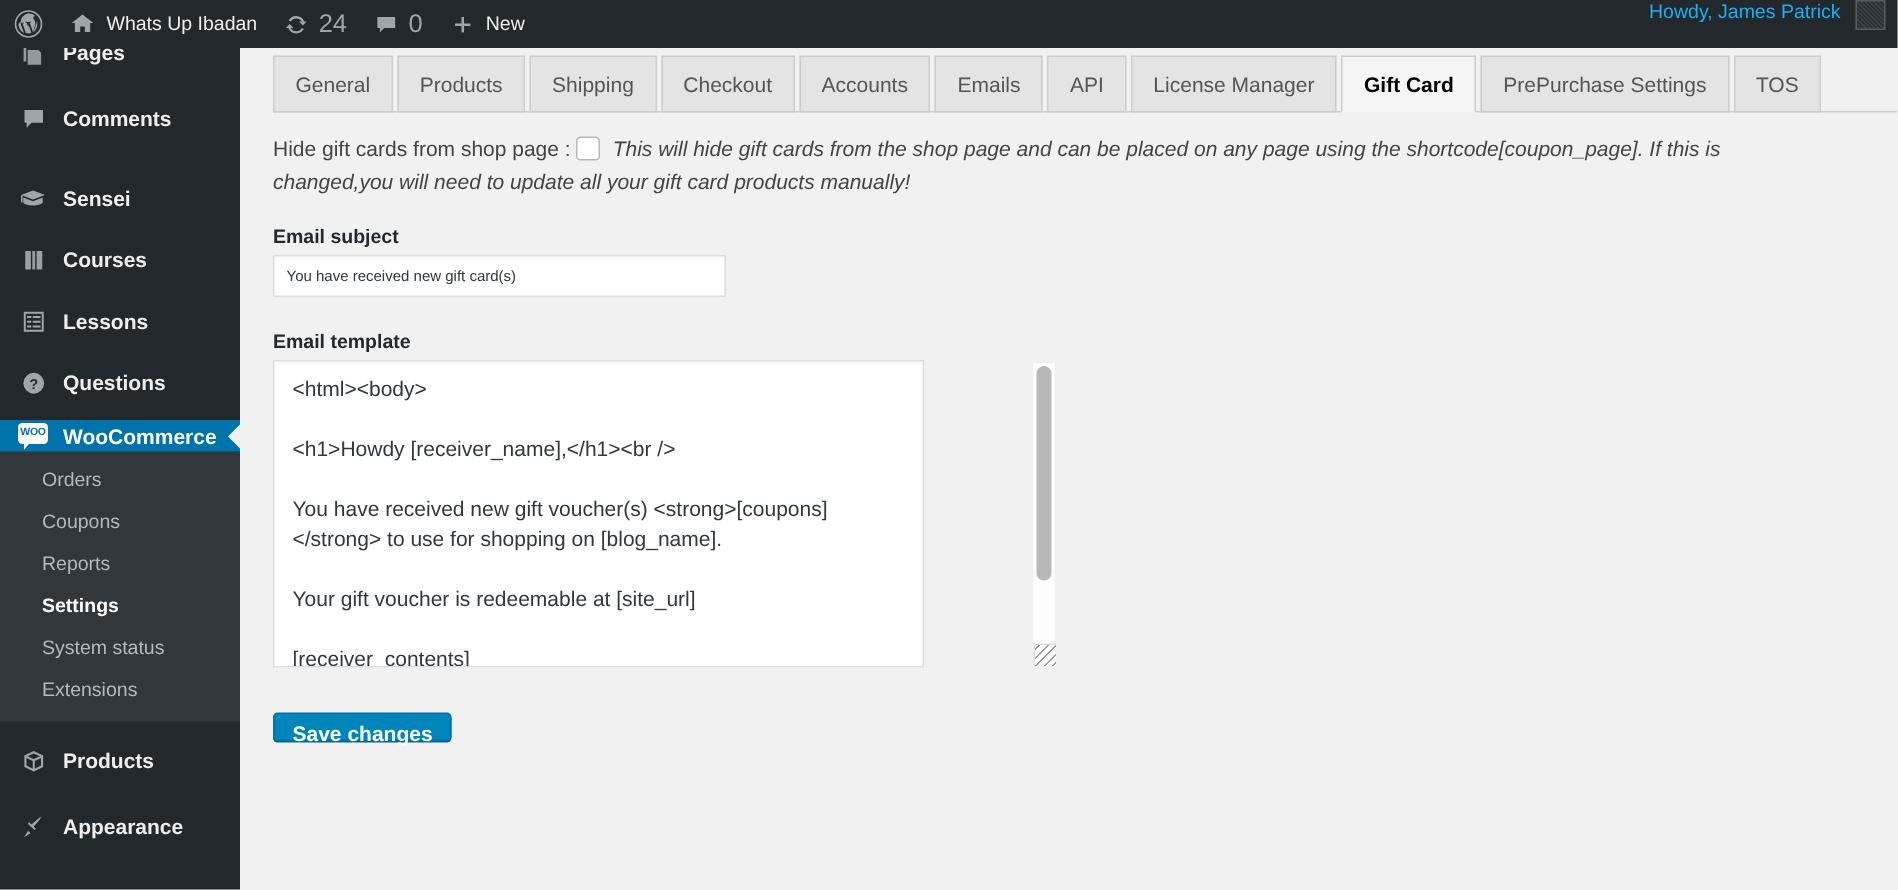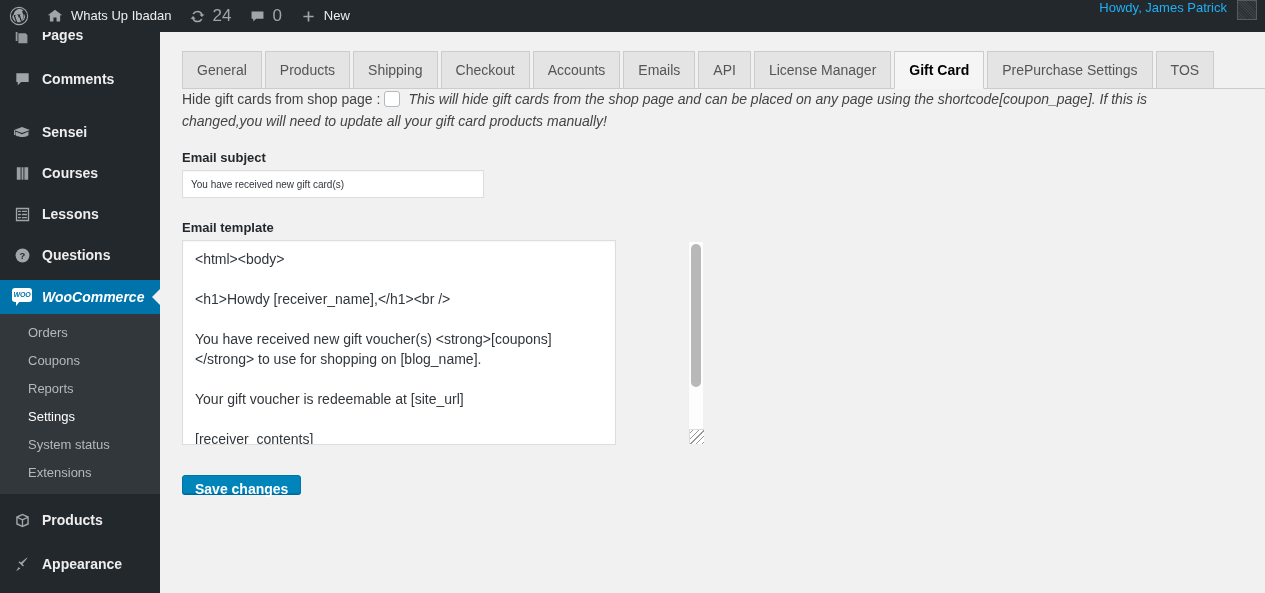--- a/index.html
+++ b/index.html
@@ -120,21 +120,21 @@
   }
   .submenu a {
     display: block;
     padding: 5px 0 5px 12px;
     color: #b4b9be;
     font-size: 13px;
     text-decoration: none;
     cursor: pointer;
     line-height: 18px;
   }
-  .submenu a.current { color: #fff; font-weight: normal; }
+  .submenu a.current { color: #fff; font-weight: bold; }
   #wooicon {
     width: 20px; height: 18px;
     position: relative;
     flex: none;
     margin-right: 10px;
   }
   #wooicon .bub {
     position: absolute;
     left: 0; top: 0;
     width: 20px; height: 14px;
@@ -164,21 +164,21 @@
   
   #main {
     position: absolute;
     top: 32px; left: 160px;
     width: 1105px; height: 561px;
     background: #f1f1f1;
     overflow: hidden;
   }
   #tabwrap {
     position: relative;
-    padding: 19px 0 0 22px;
+    padding: 5px 0 0 22px;
     height: 56px;
   }
   #tabrow {
     display: flex;
     align-items: flex-end;
     border-bottom: 1px solid #ccc;
     height: 38px;
     padding-left: 0;
   }
   .tab {
@@ -430,21 +430,21 @@
   <div class="menu-top" style="margin-top:7px;">
     <span class="mi">
       <svg width="19" height="19" viewBox="0 0 20 20">
           <circle cx="10" cy="10" r="7.3" fill="#a0a5aa"></circle>
           <text x="10" y="14.2" font-family="Liberation Sans, sans-serif" font-size="10" font-weight="bold" fill="#23282d" text-anchor="middle">?</text>
         </svg>
     </span>
     <span>Questions</span>
   </div>
 
-  <div class="menu-top current" style="margin-top:8px;height:34px;font-style:italic;">
+  <div class="menu-top current" style="margin-top:8px;height:21px;">
     <span id="wooicon">
       <span class="bub"></span>
         <span class="tail"></span>
         <span class="woo-txt">WOO</span>
     </span>
     <span>WooCommerce</span>
   </div>
 
   <div class="submenu">
     <a>Orders</a>

